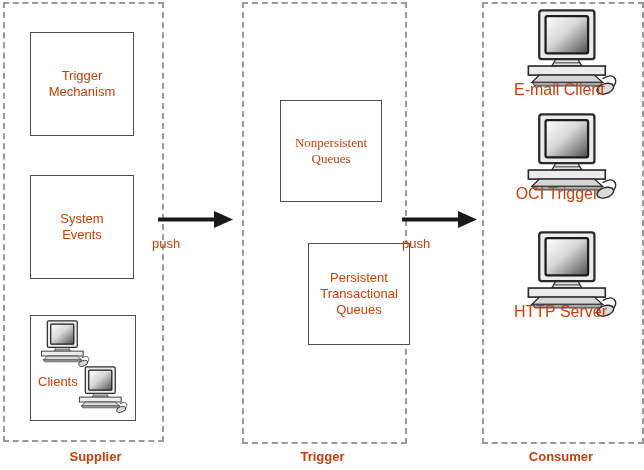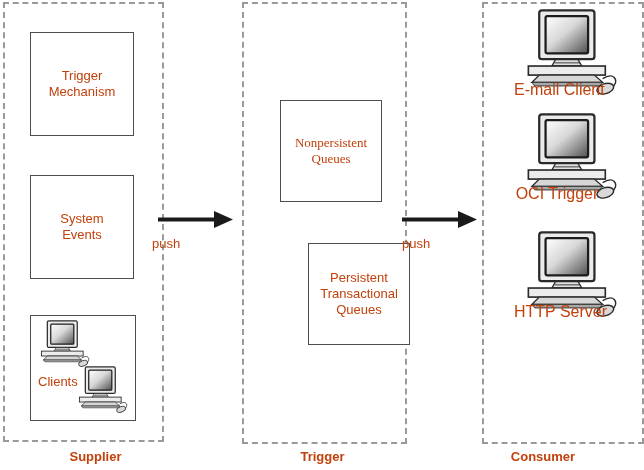--- a/index.html
+++ b/index.html
@@ -39,21 +39,21 @@
   .unit-label{
     position:absolute;left:-6px;top:72px;width:86px;
     text-align:center;font-size:16px;white-space:nowrap;
   }
 
   .col-title{
     position:absolute;top:449px;font-weight:bold;font-size:13px;text-align:center;
   }
   .title-supplier{left:17px;width:157px;}
   .title-channel{left:242px;width:161px;}
-  .title-consumer{left:464px;width:158px;}
+  .title-consumer{left:482px;width:158px;}
 
   .arrow{position:absolute;top:210px;width:76px;height:19px;}
   .arrow1{left:158px;}
   .arrow2{left:402px;}
   .push{position:absolute;top:236px;width:56px;text-align:left;font-size:13px;}
   .push1{left:152px;}
   .push2{left:402px;}
 
   .defs-svg{position:absolute;width:0;height:0;}
 </style>

